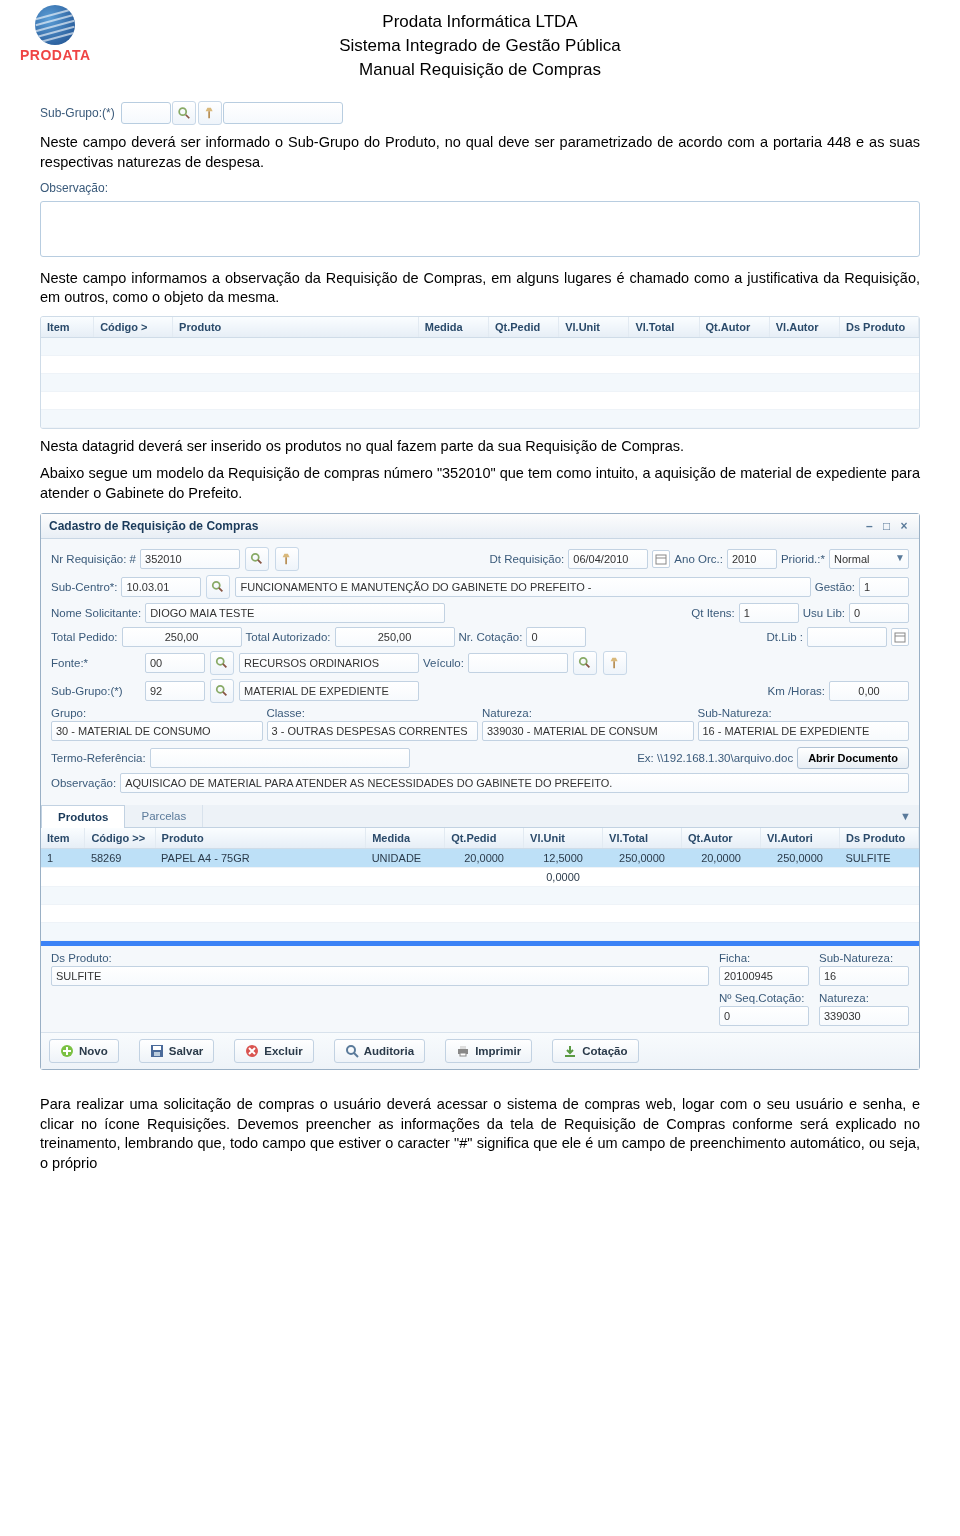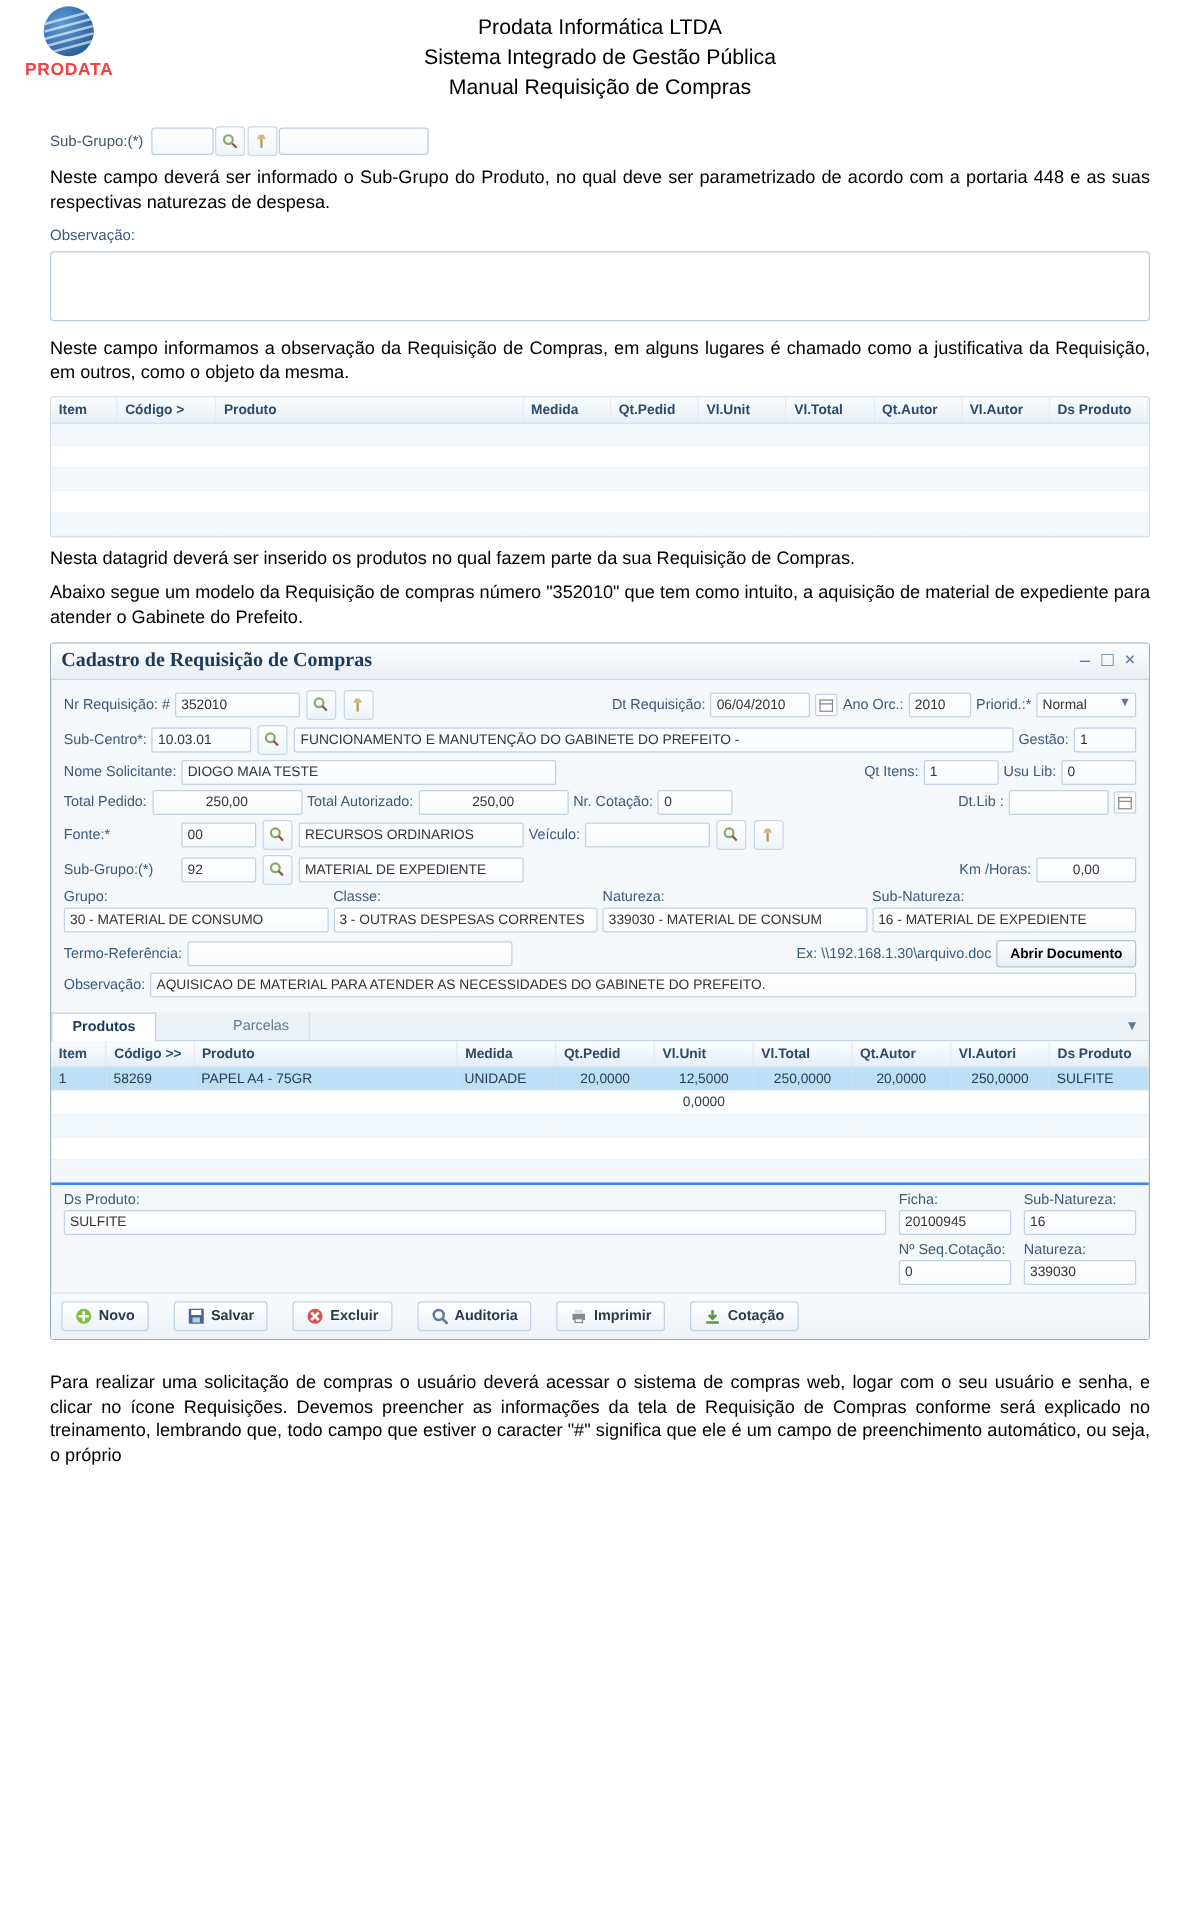--- a/index.html
+++ b/index.html
@@ -19,35 +19,35 @@
   .icon-btn { width: 24px; height: 24px; border: 1px solid #c8d8e8; border-radius: 3px; background: linear-gradient(#fff,#eef4fa); display: inline-flex; align-items: center; justify-content: center; margin: 0 1px; cursor: pointer; }
   .icon-btn svg { width: 14px; height: 14px; }
   .ui-textarea { width: 100%; height: 56px; background: #fff; border: 1px solid #b8cde0; border-radius: 3px; resize: none; }
   .datagrid { width: 100%; border: 1px solid #cfdce8; border-radius: 3px; overflow: hidden; margin: 8px 0; font-family: "Segoe UI", Tahoma, sans-serif; }
   .datagrid table { width: 100%; border-collapse: collapse; font-size: 11px; }
   .datagrid th { background: linear-gradient(#fafdff, #e6eef6); color: #2a4a6a; font-weight: bold; text-align: left; padding: 4px 6px; border-bottom: 1px solid #cfdce8; border-right: 1px solid #e2eaf2; }
   .datagrid td { padding: 3px 6px; border-bottom: 1px solid #eef3f8; height: 18px; }
   .datagrid tr:nth-child(odd) td { background: #f3f8fc; }
   .datagrid tr:nth-child(even) td { background: #fff; }
   .window { border: 1px solid #9ab0c5; border-radius: 3px; background: #f5f8fb; margin: 10px 0 25px 0; font-family: "Segoe UI", Tahoma, sans-serif; font-size: 11px; color: #2a3a4a; }
-  .window-title { background: linear-gradient(#fdfdfd,#e8eef5); border-bottom: 1px solid #c8d6e4; padding: 5px 8px; display: flex; justify-content: space-between; align-items: center; font-weight: bold; color: #1a3a5a; font-size: 16px; font-family: Liberation Serif, serif; }
+  .window-title { background: linear-gradient(#fdfdfd,#e8eef5); border-bottom: 1px solid #c8d6e4; padding: 5px 8px; display: flex; justify-content: space-between; align-items: center; font-weight: bold; color: #1a3a5a; font-size: 12px; }
   .win-controls span { display: inline-block; width: 14px; text-align: center; color: #5a7a9a; cursor: pointer; }
   .form-area { padding: 8px 10px 4px 10px; }
   .frow { display: flex; align-items: center; gap: 4px; margin-bottom: 4px; flex-wrap: nowrap; }
   .flabel { color: #3a5a7a; font-size: 11.5px; white-space: nowrap; }
   .finput { background: linear-gradient(#fff,#f7fafd); border: 1px solid #c2d2e2; border-radius: 2px; height: 20px; padding: 1px 4px; font-size: 11px; color: #333; }
   .w50 { width: 50px; } .w60 { width: 60px; } .w80 { width: 80px; } .w100 { width: 100px; } .w120 { width: 120px; } .w180 { width: 180px; }
   .flex1 { flex: 1; }
   .btn-doc { background: linear-gradient(#fff,#e8eef5); border: 1px solid #b0c2d4; border-radius: 3px; height: 22px; padding: 0 10px; font-weight: bold; font-size: 11px; cursor: pointer; }
-  .tabs { display: flex; border-bottom: 1px solid #c2d2e2; margin-top: 4px; background:#edf2f7;gap:45px; }
+  .tabs { display: flex; border-bottom: 1px solid #c2d2e2; margin-top: 4px; background:#edf2f7; }
   .tab { padding: 5px 16px; font-size: 11.5px; color: #5a7a9a; cursor: pointer; border-right: 1px solid #d8e2ec; }
   .tab.active { background: #fff; color: #1a3a5a; font-weight: bold; border-top: 1px solid #c2d2e2; border-left: 1px solid #c2d2e2; border-right: 1px solid #c2d2e2; margin-bottom: -1px; }
   .tab-drop { margin-left: auto; padding: 5px 8px; color:#5a7a9a; }
   .row-sel td { background: #bde0f7 !important; }
-  .footer-fields { display: flex; padding: 6px 10px; gap: 10px; align-items: flex-end; border-top: 2px solid #3b82f6; }
+  .footer-fields { display: flex; padding: 6px 10px; gap: 10px; align-items: flex-end; border-top: 5px solid #3b82f6; }
   .fcol { display: flex; flex-direction: column; gap: 2px; }
   .toolbar { display: flex; gap: 20px; padding: 6px 8px; border-top: 1px solid #d8e2ec; background: linear-gradient(#f8fbfd,#eef3f8); }
   .tbtn { display: inline-flex; align-items: center; gap: 5px; background: linear-gradient(#fff,#eef3f8); border: 1px solid #c2d2e2; border-radius: 3px; height: 24px; padding: 0 10px; font-size: 11.5px; font-weight: bold; color: #2a3a4a; cursor: pointer; }
   .tbtn .ico { width: 14px; height: 14px; display: inline-flex; align-items: center; justify-content: center; }
   .right { text-align: center; }
   .cal-icon { width:18px; height:18px; border:1px solid #c2d2e2; border-radius:2px; background:#fff; display:inline-flex; align-items:center; justify-content:center; cursor:pointer; }
 </style>
 </head>
 <body>
 

